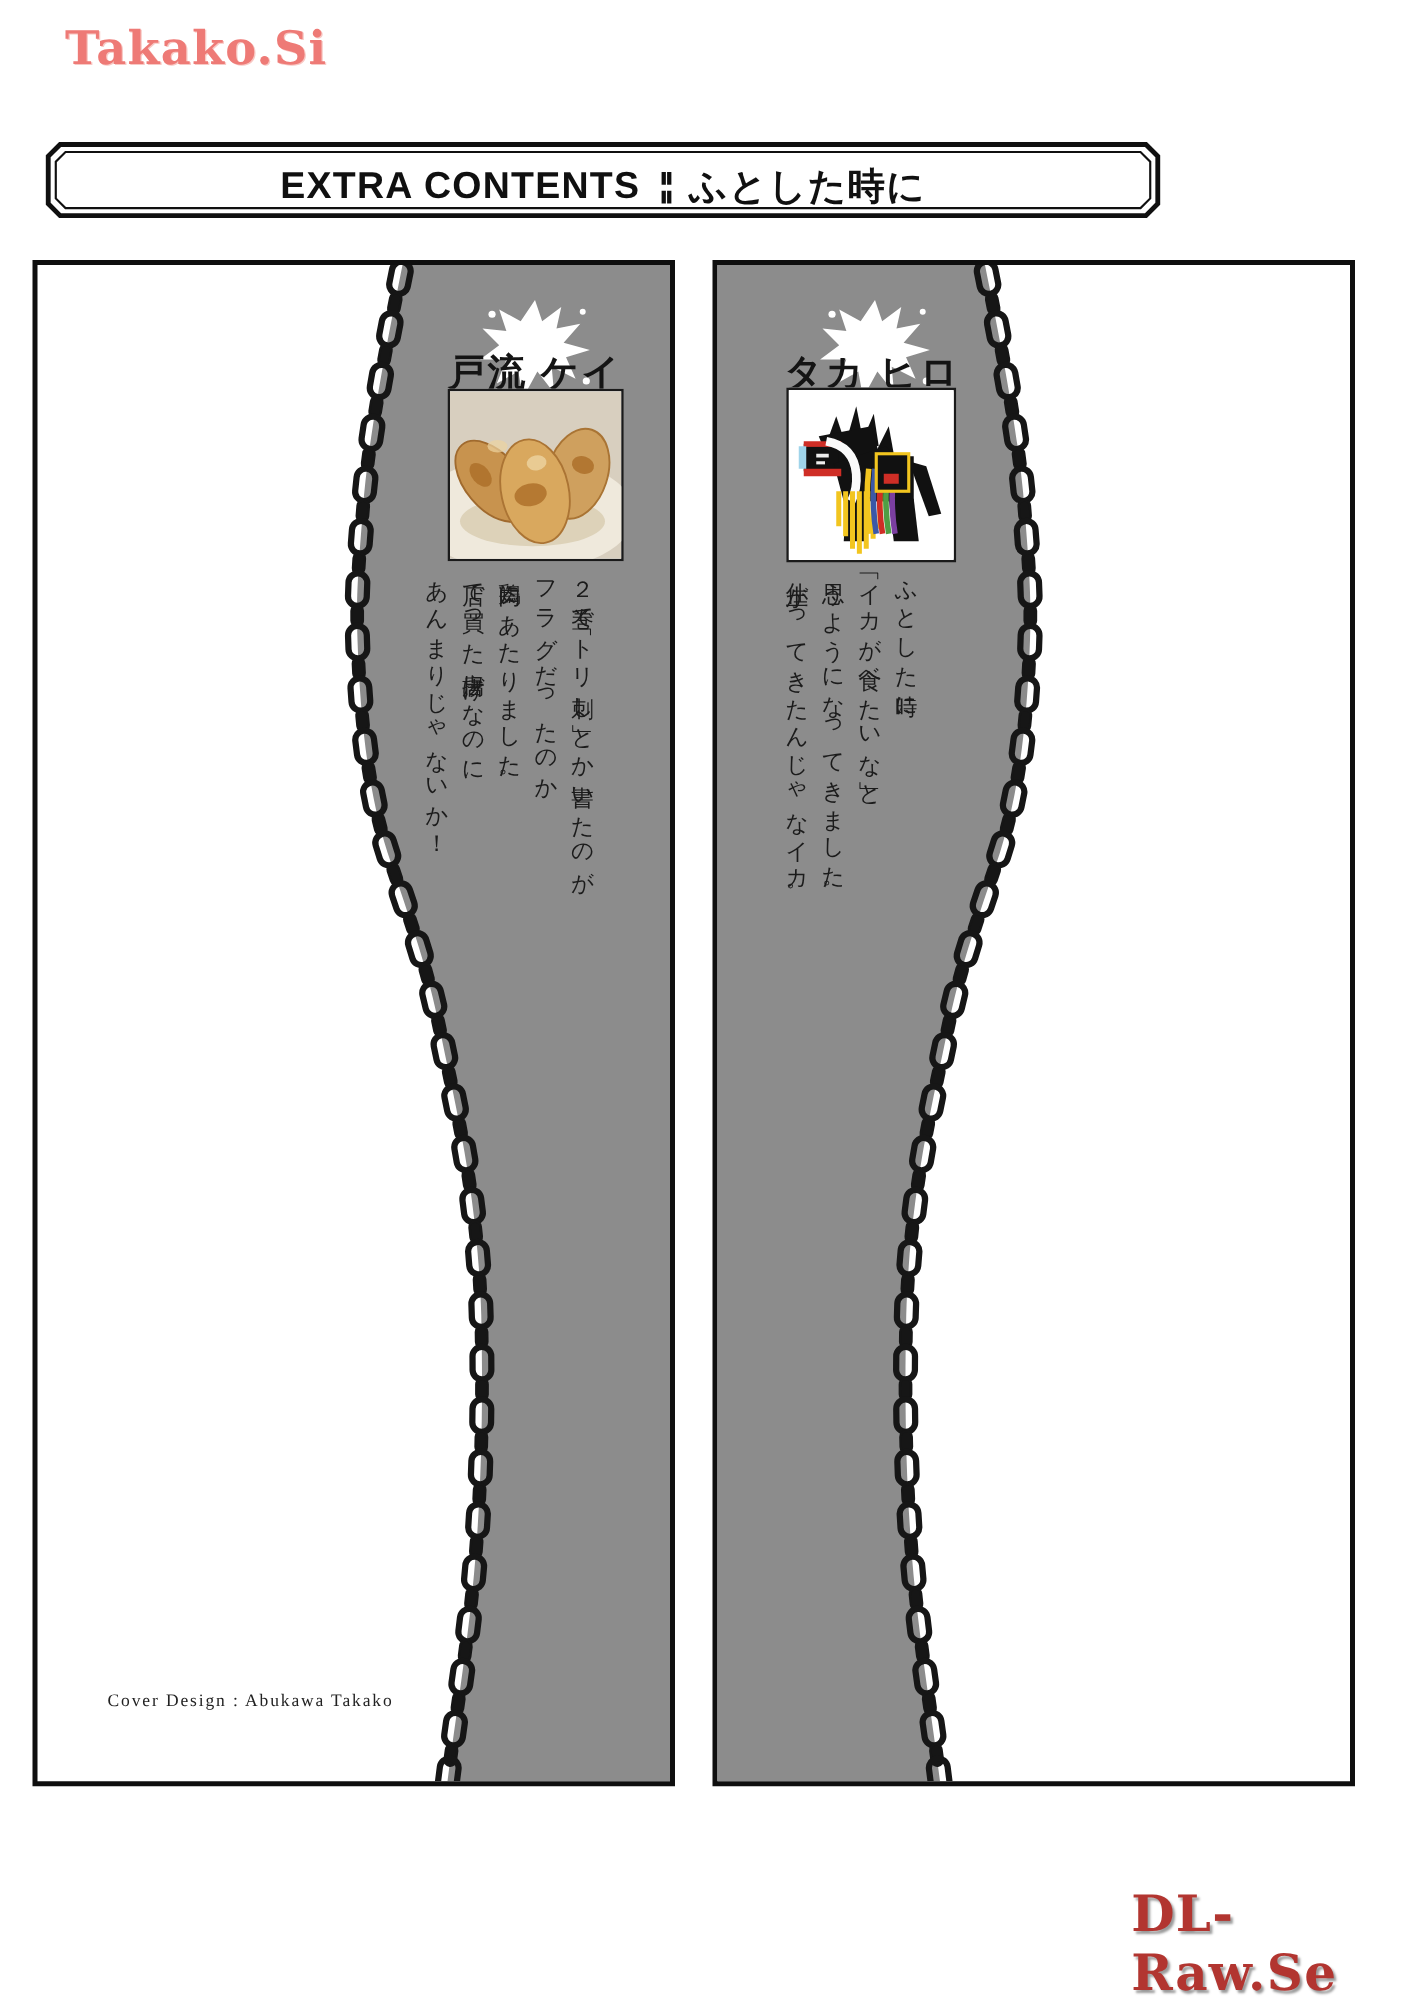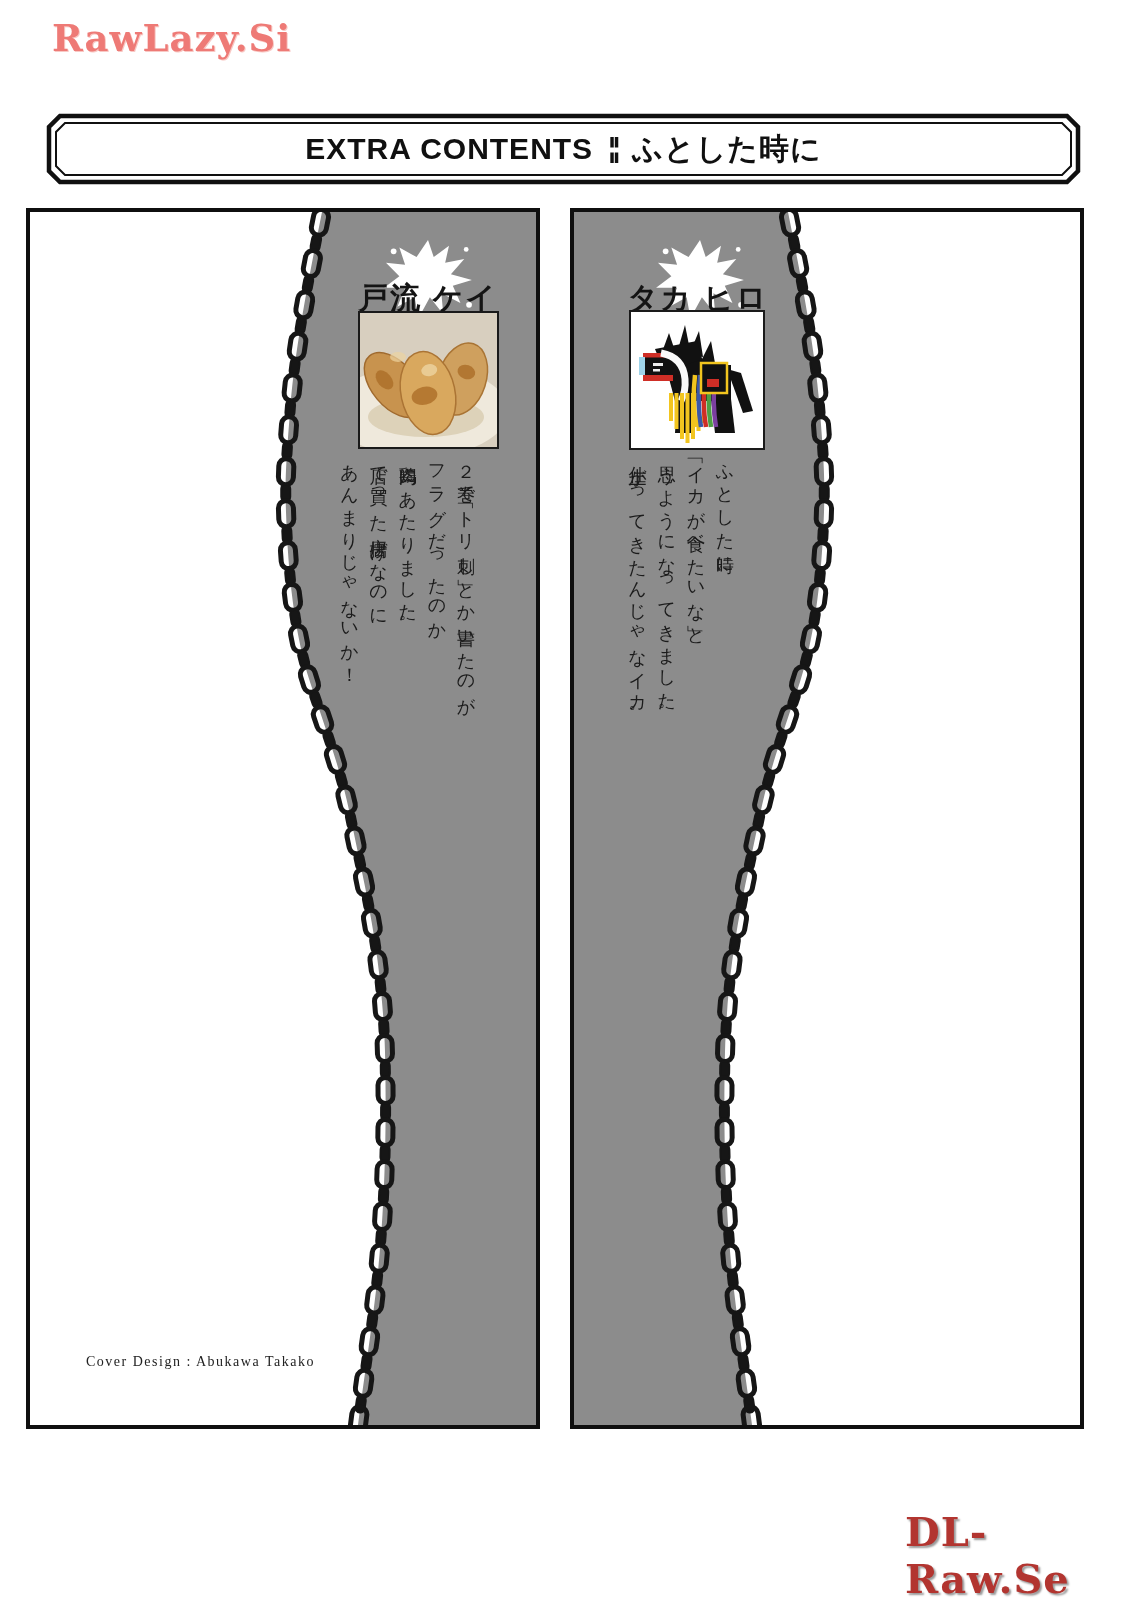--- a/index.html
+++ b/index.html
@@ -14,21 +14,21 @@
     color:var(--watermark-top);letter-spacing:1px;
     text-shadow:1px 1px 0 #f8c9c5;
   }
   .wm-bottom{
     position:absolute;left:905px;top:1508px;
     font-family:"DejaVu Serif",serif;font-weight:bold;font-size:40px;
     color:var(--watermark-bottom);letter-spacing:1px;
     text-shadow:2px 2px 2px #9a9a9a;
   }
   
-  .header-box{position:absolute;left:46px;top:113px;width:1035px;height:72px;}
+  .header-box{position:absolute;left:36px;top:113px;width:845px;height:72px;padding-left:48px;}
   .header-box svg{position:absolute;inset:0;}
   .header-text{
     position:absolute;inset:0;display:flex;align-items:center;justify-content:center;
     gap:15px;font-weight:bold;font-size:30px;letter-spacing:1px;color:#101010;
   }
   .header-sep{font-size:27px;letter-spacing:-3px;font-weight:bold;transform:translateY(-1px);}
   
   .panel{
     position:absolute;top:208px;width:506px;height:1213px;
     border:4px solid #0f0f0f;background:#ffffff;overflow:hidden;
@@ -71,21 +71,21 @@
     position:absolute;left:0;top:1436px;width:1115px;text-align:center;
     font-family:"Liberation Serif",serif;font-weight:bold;font-size:31px;
     letter-spacing:2px;color:#0c0c0c;
   }
 </style>
 </head>
 <body>
 
 <div class="page">
 
-  <div class="wm-top">RawLazy.Si</div>
+  <div class="wm-top">Takako.Si</div>
 
   <div class="header-box">
     <svg viewBox="0 0 1035 72" preserveAspectRatio="none">
       <polygon points="14,3 1021,3 1032,14 1032,58 1021,69 14,69 3,58 3,14" fill="#ffffff" stroke="#101010" stroke-width="4.5"></polygon>
       <polygon points="19,10 1016,10 1025,19 1025,53 1016,62 19,62 10,53 10,19" fill="none" stroke="#101010" stroke-width="2"></polygon>
     </svg>
     <div class="header-text">
       <span>EXTRA CONTENTS</span>
       <span class="header-sep">¦¦</span>
       <span>ふとした時に</span>

